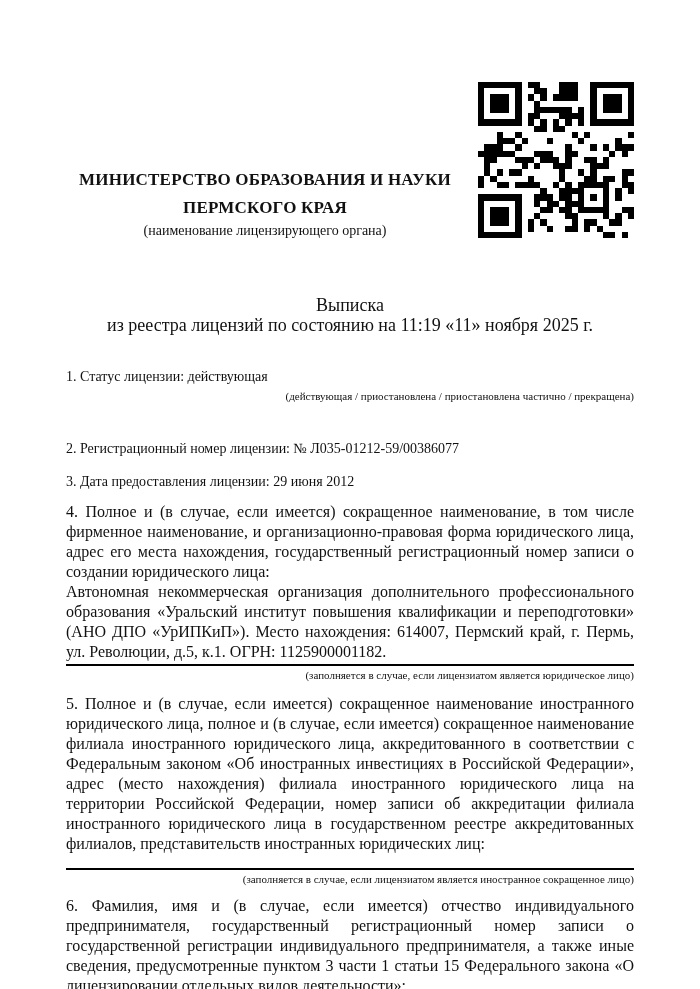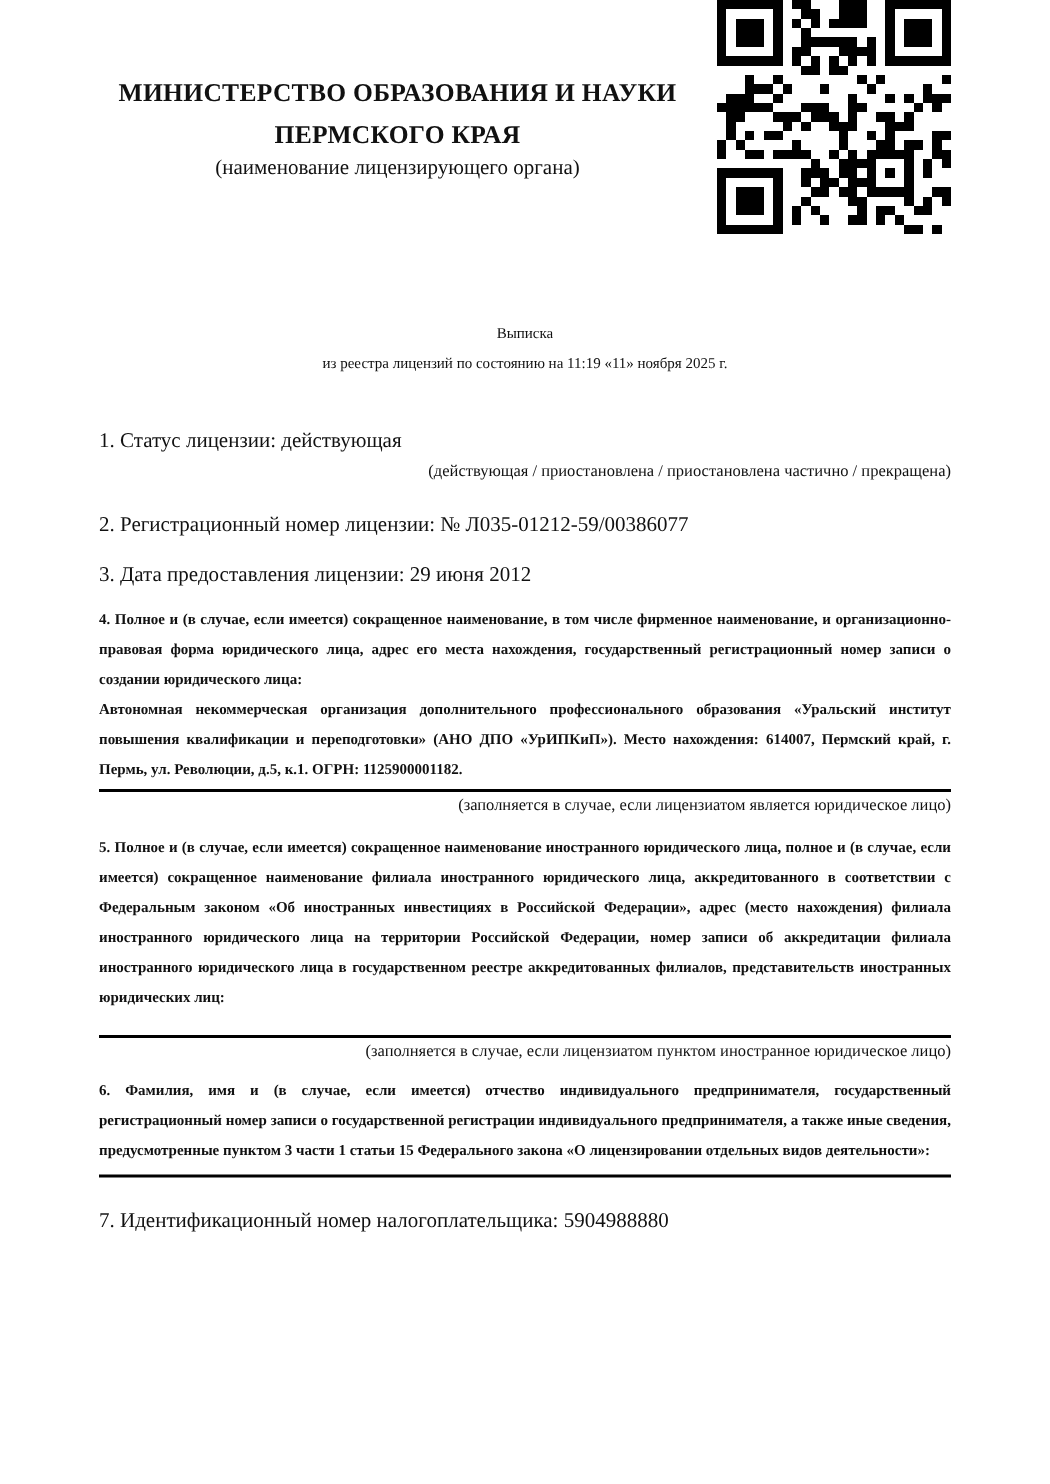--- a/index.html
+++ b/index.html
@@ -10,21 +10,22 @@
     height: 989px;
     margin: 0 auto;
     background: #ffffff;
     color: #111111;
     font-family: "Liberation Serif", "DejaVu Serif", serif;
     padding: 0 66px;
     overflow: hidden;
   }
   .header-row {
     display: flex;
-    align-items: flex-start;
+    align-items: flex-end;
+    padding-top: 82px;
   }
   .ministry {
     flex: 1;
     text-align: center;
     padding-top: 48px;
     padding-right: 14px;
   }
   .ministry-name {
     font-size: 17px;
     font-weight: bold;
@@ -38,47 +39,46 @@
   }
   .qr-box {
     width: 156px;
     height: 156px;
     flex: 0 0 156px;
   }
   .qr-box svg { width: 156px; height: 156px; display: block; }
   .doc-title {
     text-align: center;
     margin-top: 57px;
-    font-size: 10px;
+    font-size: 18px;
     line-height: 20px;
   }
   .body-line {
     font-size: 14px;
     line-height: 20px;
   }
   .para {
-    font-size: 10px;
+    font-size: 16px;
     line-height: 20px;
     text-align: justify;
-    font-weight: bold;
   }
   .small-caption {
     font-size: 11px;
     line-height: 14px;
     text-align: right;
     margin-top: 2px;
   }
   .fill-rule {
     border-bottom: 2px solid #000000;
     height: 0;
     margin-top: 2px;
   }
   .fill-rule.spaced { margin-top: 14px; }
   .mt-item1 { margin-top: 32px; }
-  .mt-item2 { margin-top: 20px; font-family: Liberation Serif, serif; }
+  .mt-item2 { margin-top: 36px; font-family: Liberation Serif, serif; }
   .mt-item3 { margin-top: 13px; }
   .mt-item4 { margin-top: 10px; }
   .mt-item5 { margin-top: 12px; }
   .mt-item6 { margin-top: 10px; }
   .mt-item7 { margin-top: 20px; }
 </style>
 </head>
 <body>
 
 <div class="page">
@@ -392,20 +392,20 @@
 
   <div class="body-line mt-item3">3. Дата предоставления лицензии: 29 июня 2012</div>
 
   <div class="para mt-item4">4. Полное и (в случае, если имеется) сокращенное наименование, в том числе фирменное наименование, и организационно-правовая форма юридического лица, адрес его места нахождения, государственный регистрационный номер записи о создании юридического лица:</div>
   <div class="para">Автономная некоммерческая организация дополнительного профессионального образования «Уральский институт повышения квалификации и переподготовки» (АНО ДПО «УрИПКиП»). Место нахождения: 614007, Пермский край, г. Пермь, ул. Революции, д.5, к.1. ОГРН: 1125900001182.</div>
   <div class="fill-rule"></div>
   <div class="small-caption">(заполняется в случае, если лицензиатом является юридическое лицо)</div>
 
   <div class="para mt-item5">5. Полное и (в случае, если имеется) сокращенное наименование иностранного юридического лица, полное и (в случае, если имеется) сокращенное наименование филиала иностранного юридического лица, аккредитованного в соответствии с Федеральным законом «Об иностранных инвестициях в Российской Федерации», адрес (место нахождения) филиала иностранного юридического лица на территории Российской Федерации, номер записи об аккредитации филиала иностранного юридического лица в государственном реестре аккредитованных филиалов, представительств иностранных юридических лиц:</div>
   <div class="fill-rule spaced"></div>
-  <div class="small-caption">(заполняется в случае, если лицензиатом пунктом иностранное юридическое лицо)</div>
+  <div class="small-caption">(заполняется в случае, если лицензиатом является иностранное сокращенное лицо)</div>
 
   <div class="para mt-item6">6. Фамилия, имя и (в случае, если имеется) отчество индивидуального предпринимателя, государственный регистрационный номер записи о государственной регистрации индивидуального предпринимателя, а также иные сведения, предусмотренные пунктом 3 части 1 статьи 15 Федерального закона «О лицензировании отдельных видов деятельности»:</div>
   <div class="fill-rule" style="margin-top:5px;"></div>
 
   <div class="body-line mt-item7">7. Идентификационный номер налогоплательщика: 5904988880</div>
 
 </div>
 
 </body></html>

